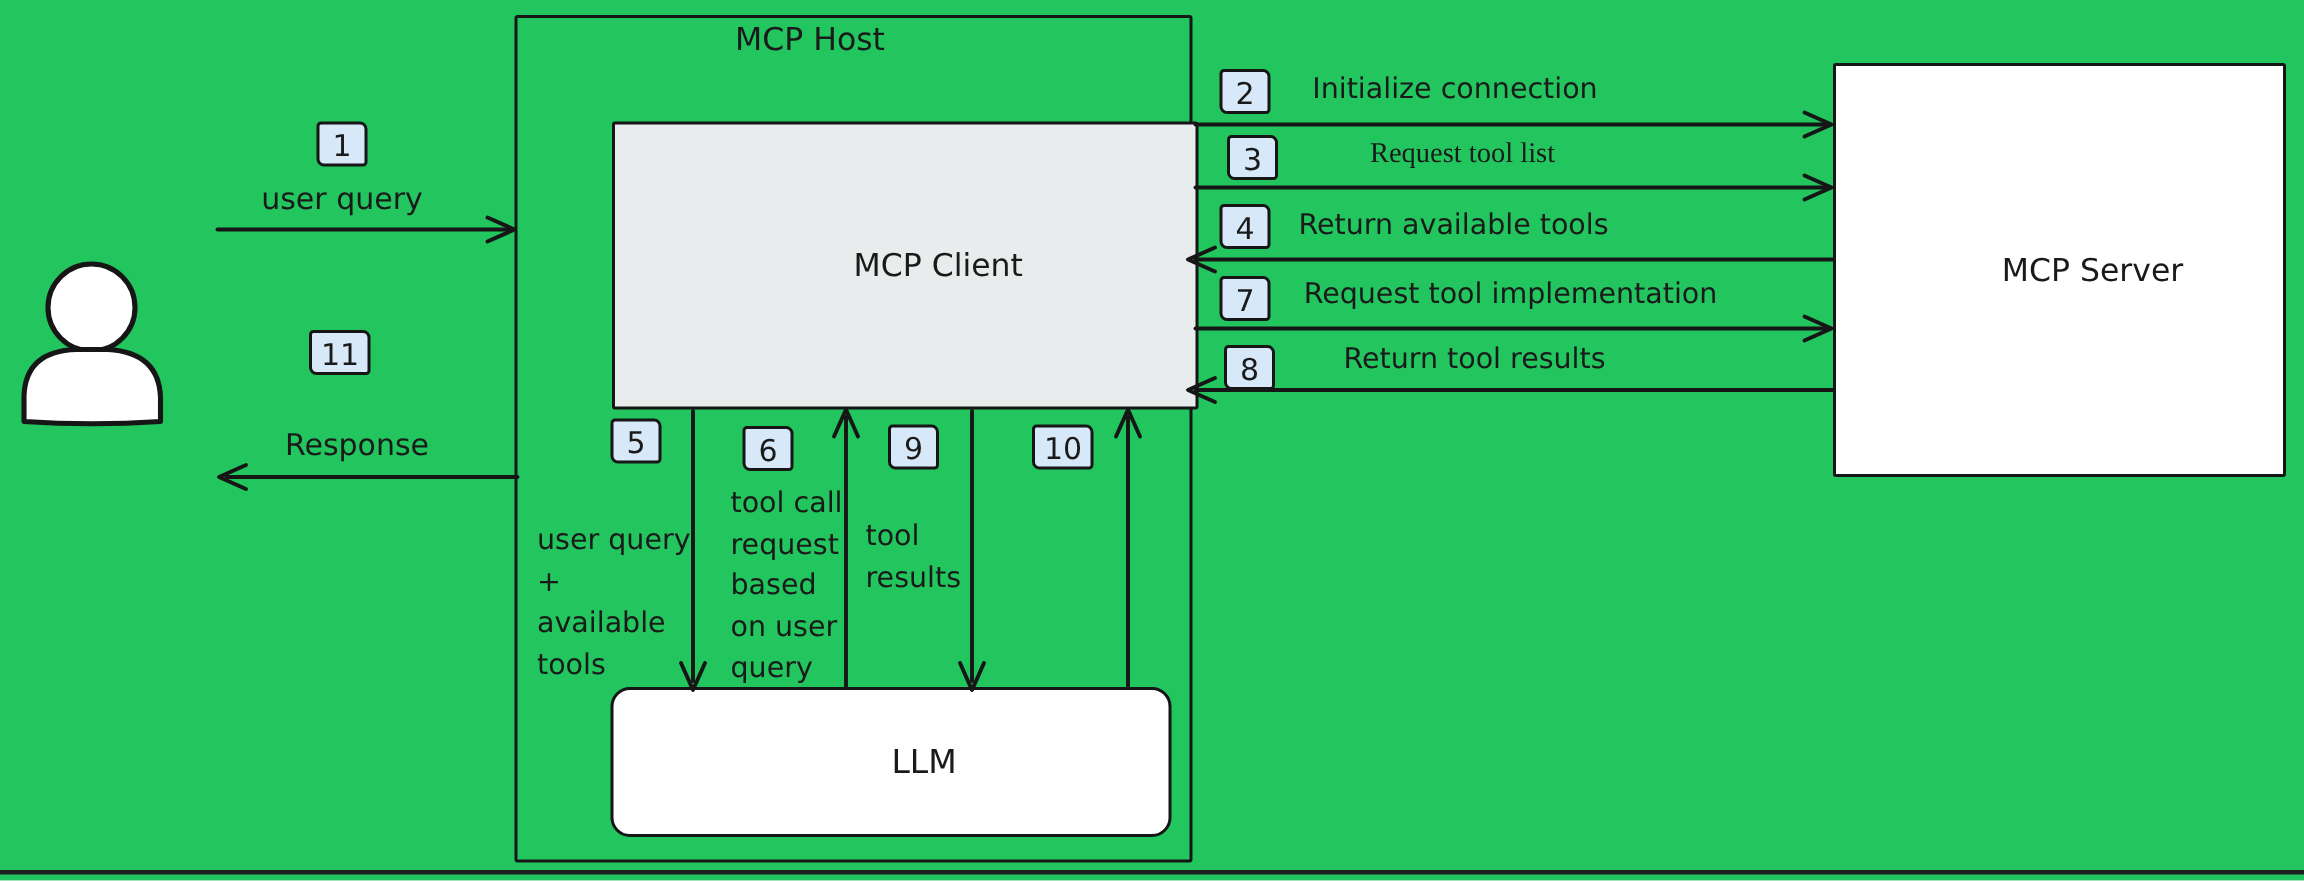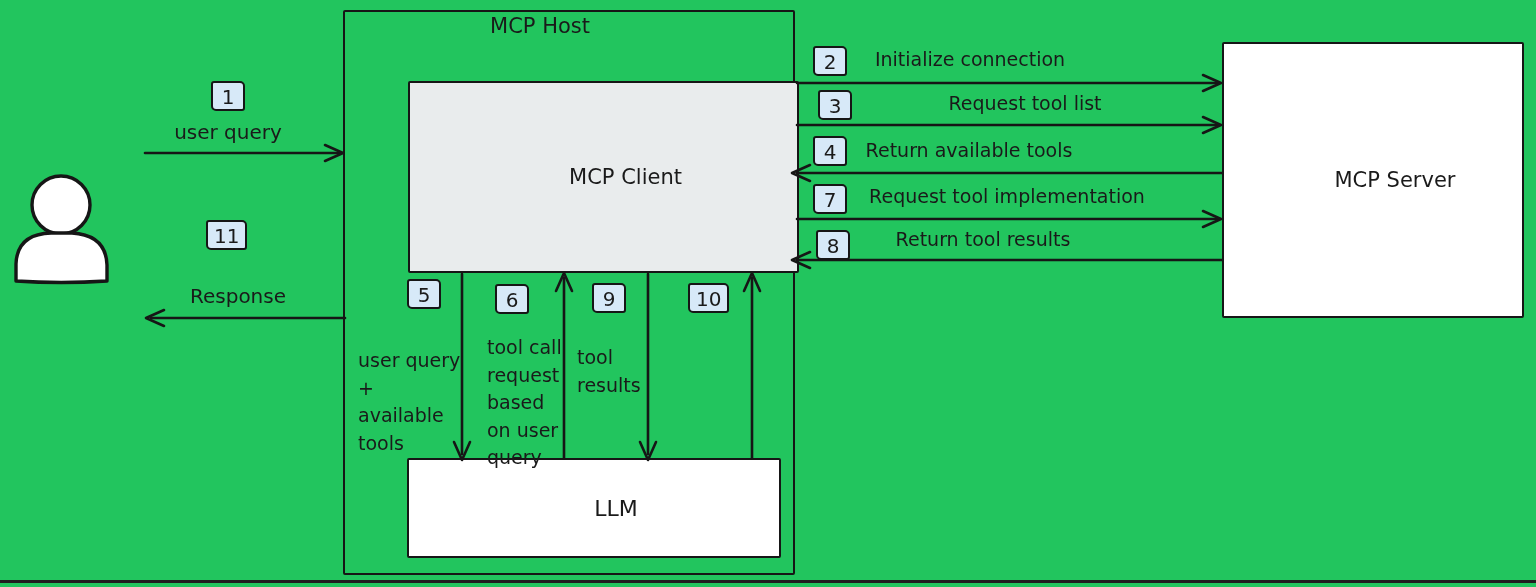--- a/index.html
+++ b/index.html
@@ -110,21 +110,21 @@
   <div class="host-title" style="left:455px; top:14px; width:170px;">MCP Host</div>
 
   <div class="box box-title-center" style="left:408px; top:81px; width:391px; height:192px; background:#e9eced; z-index:3;">
     <span>MCP Client</span>
   </div>
 
   <div class="box box-fill-white box-title-center" style="left:1222px; top:42px; width:302px; height:276px; z-index:3;">
     <span>MCP Server</span>
   </div>
 
-  <div class="box box-fill-white box-title-center" style="left:407px; top:458px; width:374px; height:100px; font-size:22px; z-index:3;">
+  <div class="box box-fill-white box-title-center" style="left:407px; top:458px; width:374px; height:100px; font-size:22px; z-index:3;border-radius:13px;">
     <span>LLM</span>
   </div>
 
   <svg class="arrow-layer" viewBox="0 0 1536 587">
 
     <g>
       <path d="M 145,153 H 339"></path>
       <path d="M 325,145 L 343,153 L 325,161"></path>
     </g>
 
@@ -188,29 +188,29 @@
   <div class="badge" style="left:407px; top:279px;">5</div>
   <div class="badge" style="left:495px; top:284px;">6</div>
   <div class="badge" style="left:592px; top:283px;">9</div>
   <div class="badge" style="left:688px; top:283px;">10</div>
   <div class="badge" style="left:206px; top:220px;">11</div>
 
   <div class="flow-label centered" style="left:158px; top:120px; width:140px; font-size:20px;">user query</div>
   <div class="flow-label centered" style="left:168px; top:284px; width:140px; font-size:20px;">Response</div>
 
   <div class="flow-label centered" style="left:840px; top:47px; width:260px;">Initialize connection</div>
-  <div class="flow-label centered" style="left:895px; top:91px; width:260px;">Request tool list</div>
+  <div class="flow-label centered" style="left:845px; top:91px; width:260px;font-family:Liberation Serif, serif;">Request tool list</div>
   <div class="flow-label centered" style="left:839px; top:138px; width:260px;">Return available tools</div>
   <div class="flow-label centered" style="left:853px; top:227px; width:260px;">Return tool results</div>
   <div class="flow-label centered" style="left:852px; top:184px; width:310px;">Request tool implementation</div>
 
   <div class="flow-label stacked" style="left:358px; top:347px; width:104px;">user query
 + available
 tools</div>
-  <div class="flow-label stacked" style="left:487px; top:322px; width:80px;margin-top:12px;">tool call
+  <div class="flow-label stacked" style="left:487px; top:322px; width:80px;">tool call
 request
 based
 on user
 query</div>
   <div class="flow-label stacked" style="left:577px; top:344px; width:70px;">tool
 results</div>
 
   <div class="bottom-divider"></div>
 
 </div>

